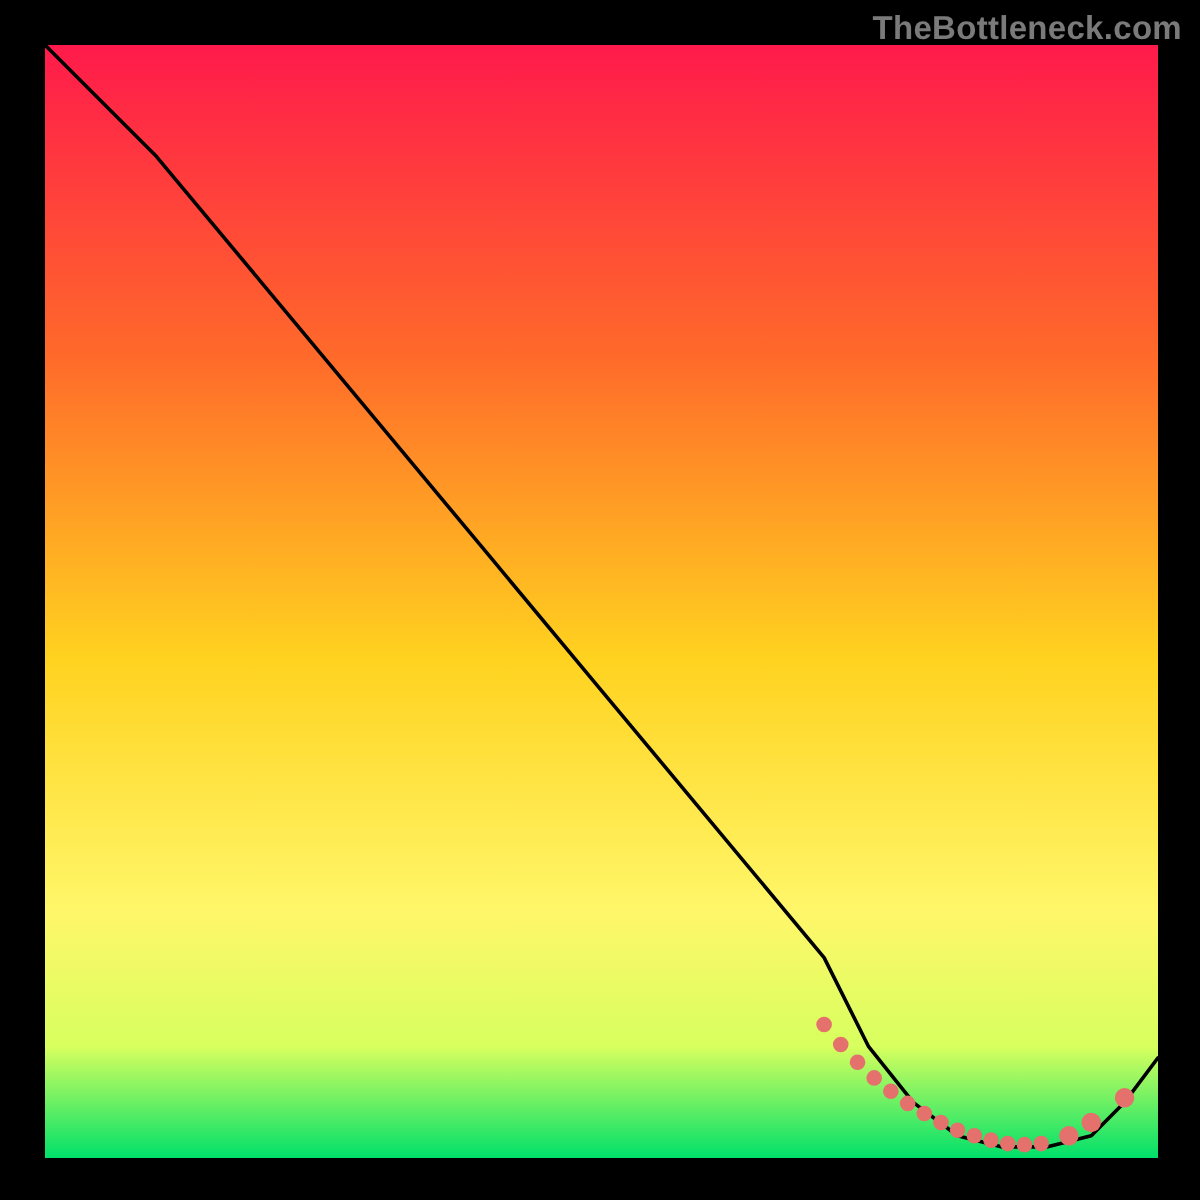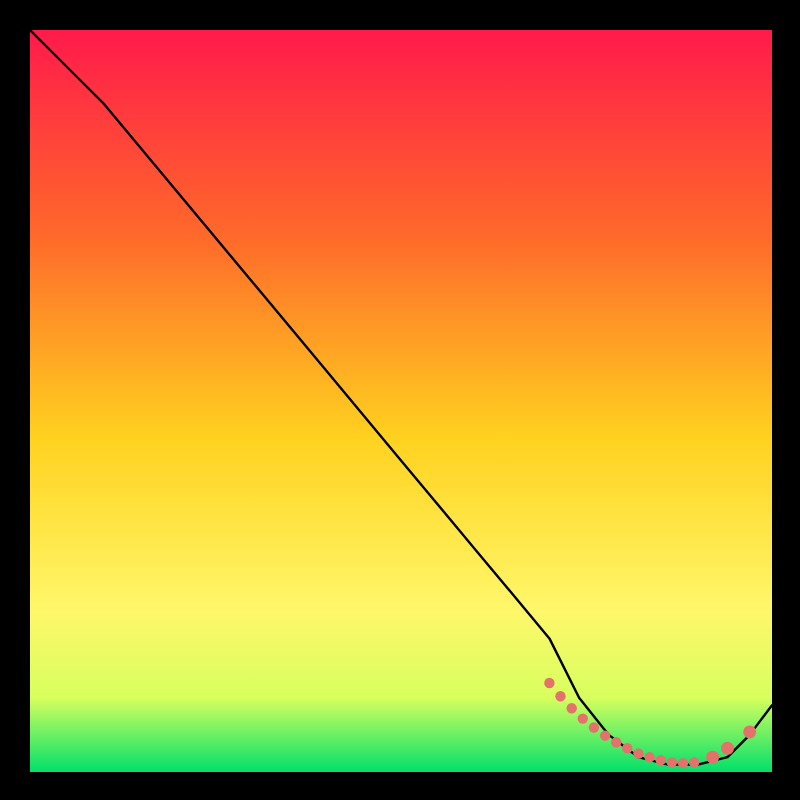--- a/index.html
+++ b/index.html
@@ -29,20 +29,21 @@
   svg {
     position: absolute;
     top: 30px;
     left: 30px;
   }
 </style>
 </head>
 <body>
 
 <div class="frame">
+  <div class="attribution">TheBottleneck.com</div>
 
   <svg id="chart-svg" width="742" height="742" viewBox="0 0 742 742">
     <defs>
       <linearGradient id="bg-grad" x1="0" y1="0" x2="0" y2="1">
         <stop id="g0" offset="0%" stop-color="#ff1a4b"></stop>
         <stop id="g1" offset="28%" stop-color="#ff6a2a"></stop>
         <stop id="g2" offset="55%" stop-color="#ffd21f"></stop>
         <stop id="g3" offset="78%" stop-color="#fff76a"></stop>
         <stop id="g4" offset="90%" stop-color="#d7ff5e"></stop>
         <stop id="g5" offset="100%" stop-color="#00e06a"></stop>

